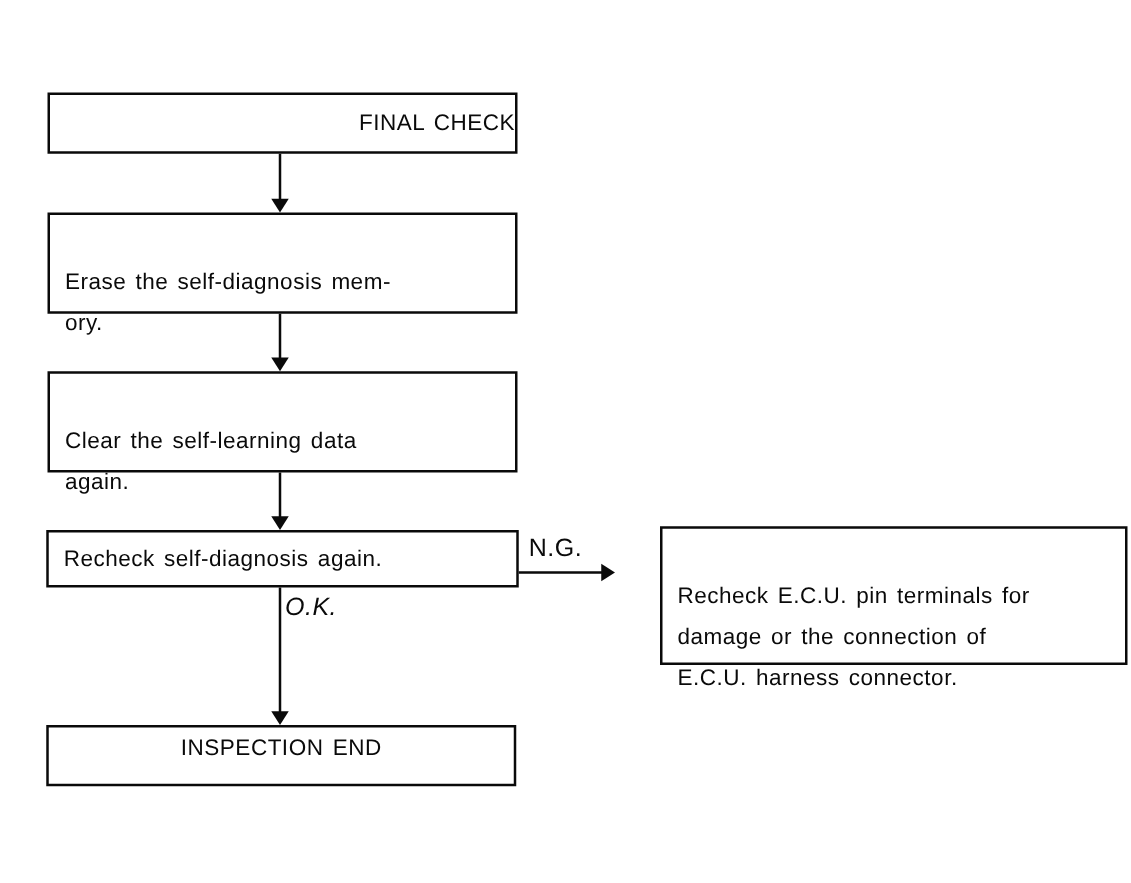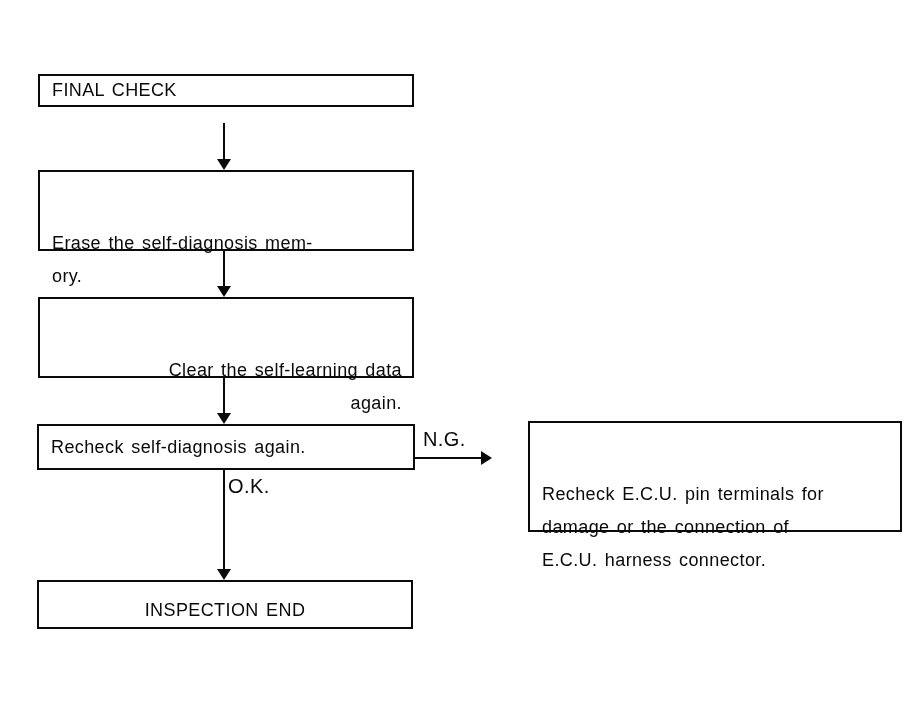--- a/index.html
+++ b/index.html
@@ -21,30 +21,30 @@
     box-sizing: border-box;
     border: 2px solid #0a0a0a;
     background: #ffffff;
     font-size: 18px;
     line-height: 33px;
     letter-spacing: 0.4px;
     word-spacing: 2px;
     white-space: pre-line;
   }
   .node.pad {
-    padding: 22px 10px 0 12px;
+    padding: 4px 10px 0 12px;
   }
   .node.vcenter {
     display: flex;
     align-items: center;
     padding-left: 12px;
   }
   .node.center {
     display: flex;
-    align-items: flex-end;
+    align-items: flex-start;
     justify-content: center;
     padding-left: 0;
   }
   .vline {
     position: absolute;
     width: 2px;
     background: #0a0a0a;
   }
   .hline {
     position: absolute;
@@ -72,30 +72,30 @@
     font-size: 20px;
     letter-spacing: 0.4px;
     background: #ffffff;
   }
 </style>
 </head>
 <body>
 
 <div id="canvas">
 
-  <div class="node vcenter" style="left:38px; top:74px; width:376px; height:33px;">
+  <div class="node vcenter" style="left:38px; top:74px; width:376px; height:49px;justify-content:flex-end;">
     <span>FINAL CHECK</span>
   </div>
 
   <div class="node pad" style="left:38px; top:170px; width:376px; height:81px;">
     <span>Erase the self-diagnosis mem-
 ory.</span>
   </div>
 
-  <div class="node pad" style="left:38px; top:297px; width:376px; height:81px;text-align:right;">
+  <div class="node pad" style="left:38px; top:297px; width:376px; height:81px;">
     <span>Clear the self-learning data
 again.</span>
   </div>
 
   <div class="node vcenter" style="left:37px; top:424px; width:378px; height:46px;">
     <span>Recheck self-diagnosis again.</span>
   </div>
 
   <div class="node pad" style="left:492px; top:421px; width:374px; height:111px;margin-left:36px;">
     <span>Recheck E.C.U. pin terminals for
@@ -111,19 +111,19 @@
   <div class="arrowhead-down" style="left:217px; top:159px;"></div>
 
   <div class="vline" style="left:223px; top:251px; height:36px;"></div>
   <div class="arrowhead-down" style="left:217px; top:286px;"></div>
 
   <div class="vline" style="left:223px; top:378px; height:36px;"></div>
   <div class="arrowhead-down" style="left:217px; top:413px;"></div>
 
   <div class="vline" style="left:223px; top:470px; height:100px;"></div>
   <div class="arrowhead-down" style="left:217px; top:569px;"></div>
-  <div class="edge-label" style="left:228px; top:475px;">O.K.</div>
+  <div class="edge-label" style="left:228px; top:475px;font-style:italic;">O.K.</div>
 
   <div class="hline" style="left:415px; top:457px; width:67px;"></div>
   <div class="arrowhead-right" style="left:481px; top:451px;"></div>
   <div class="edge-label" style="left:423px; top:428px;">N.G.</div>
 
 </div>
 
 </body></html>

